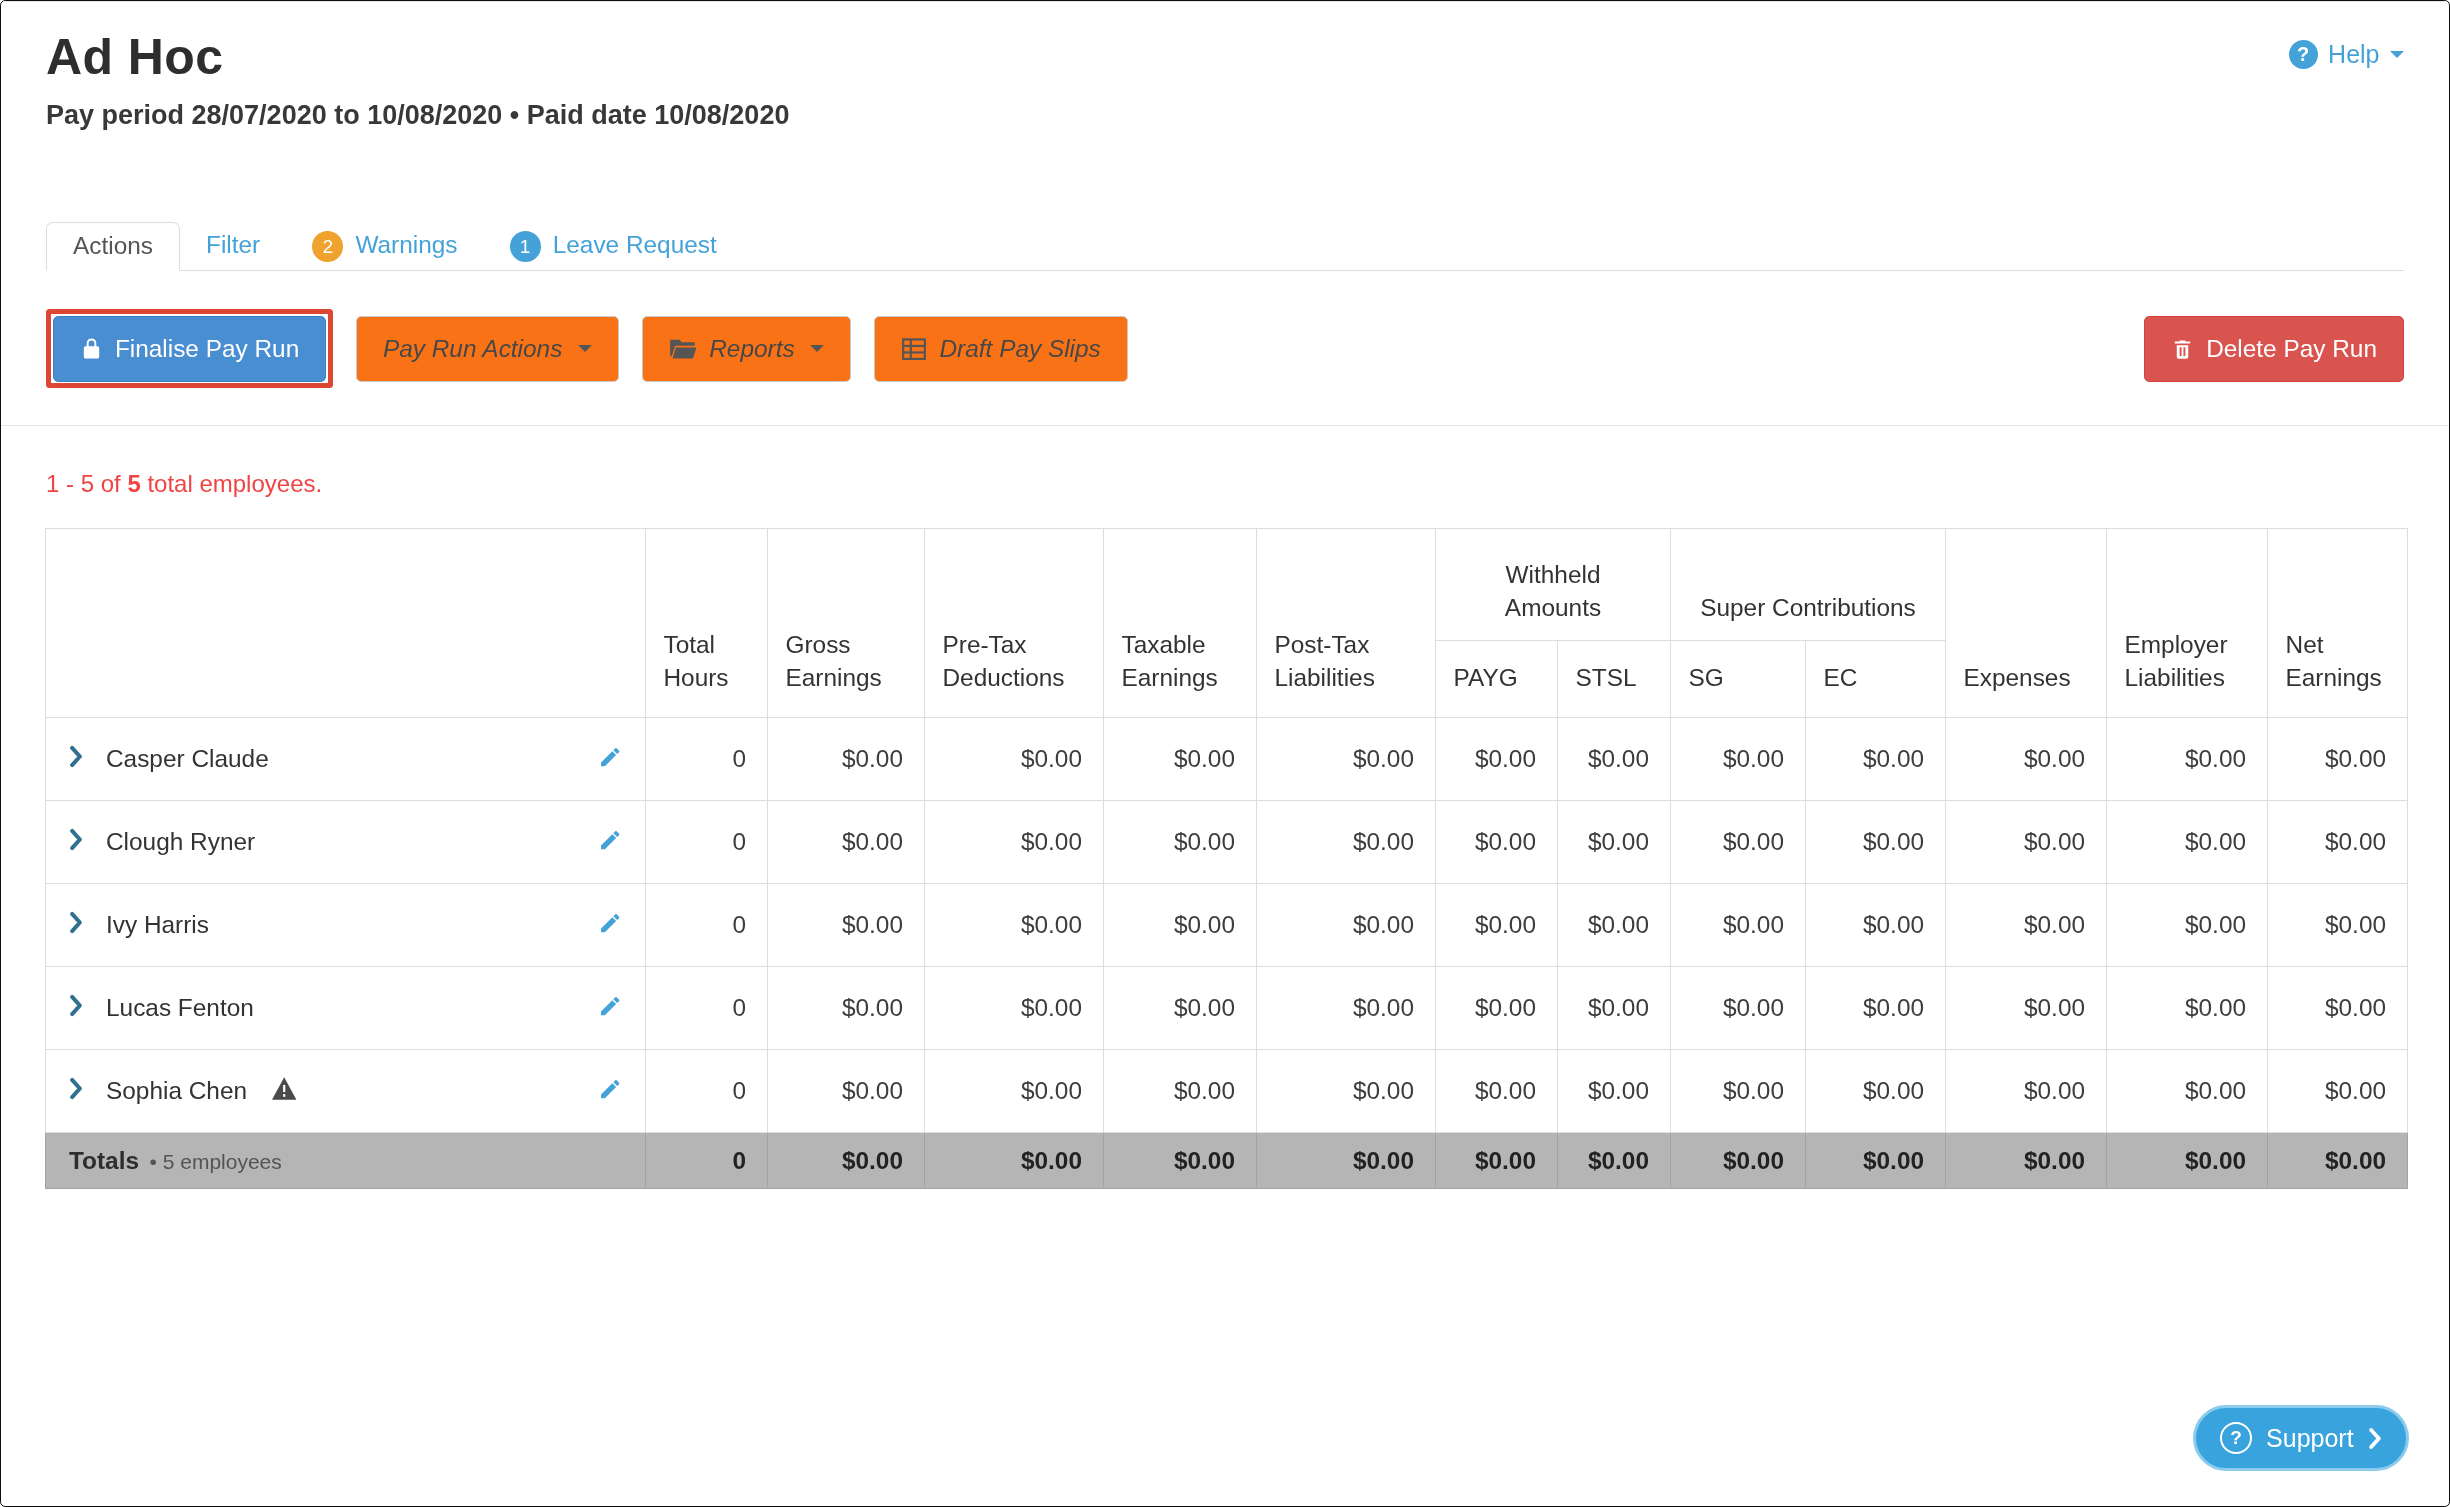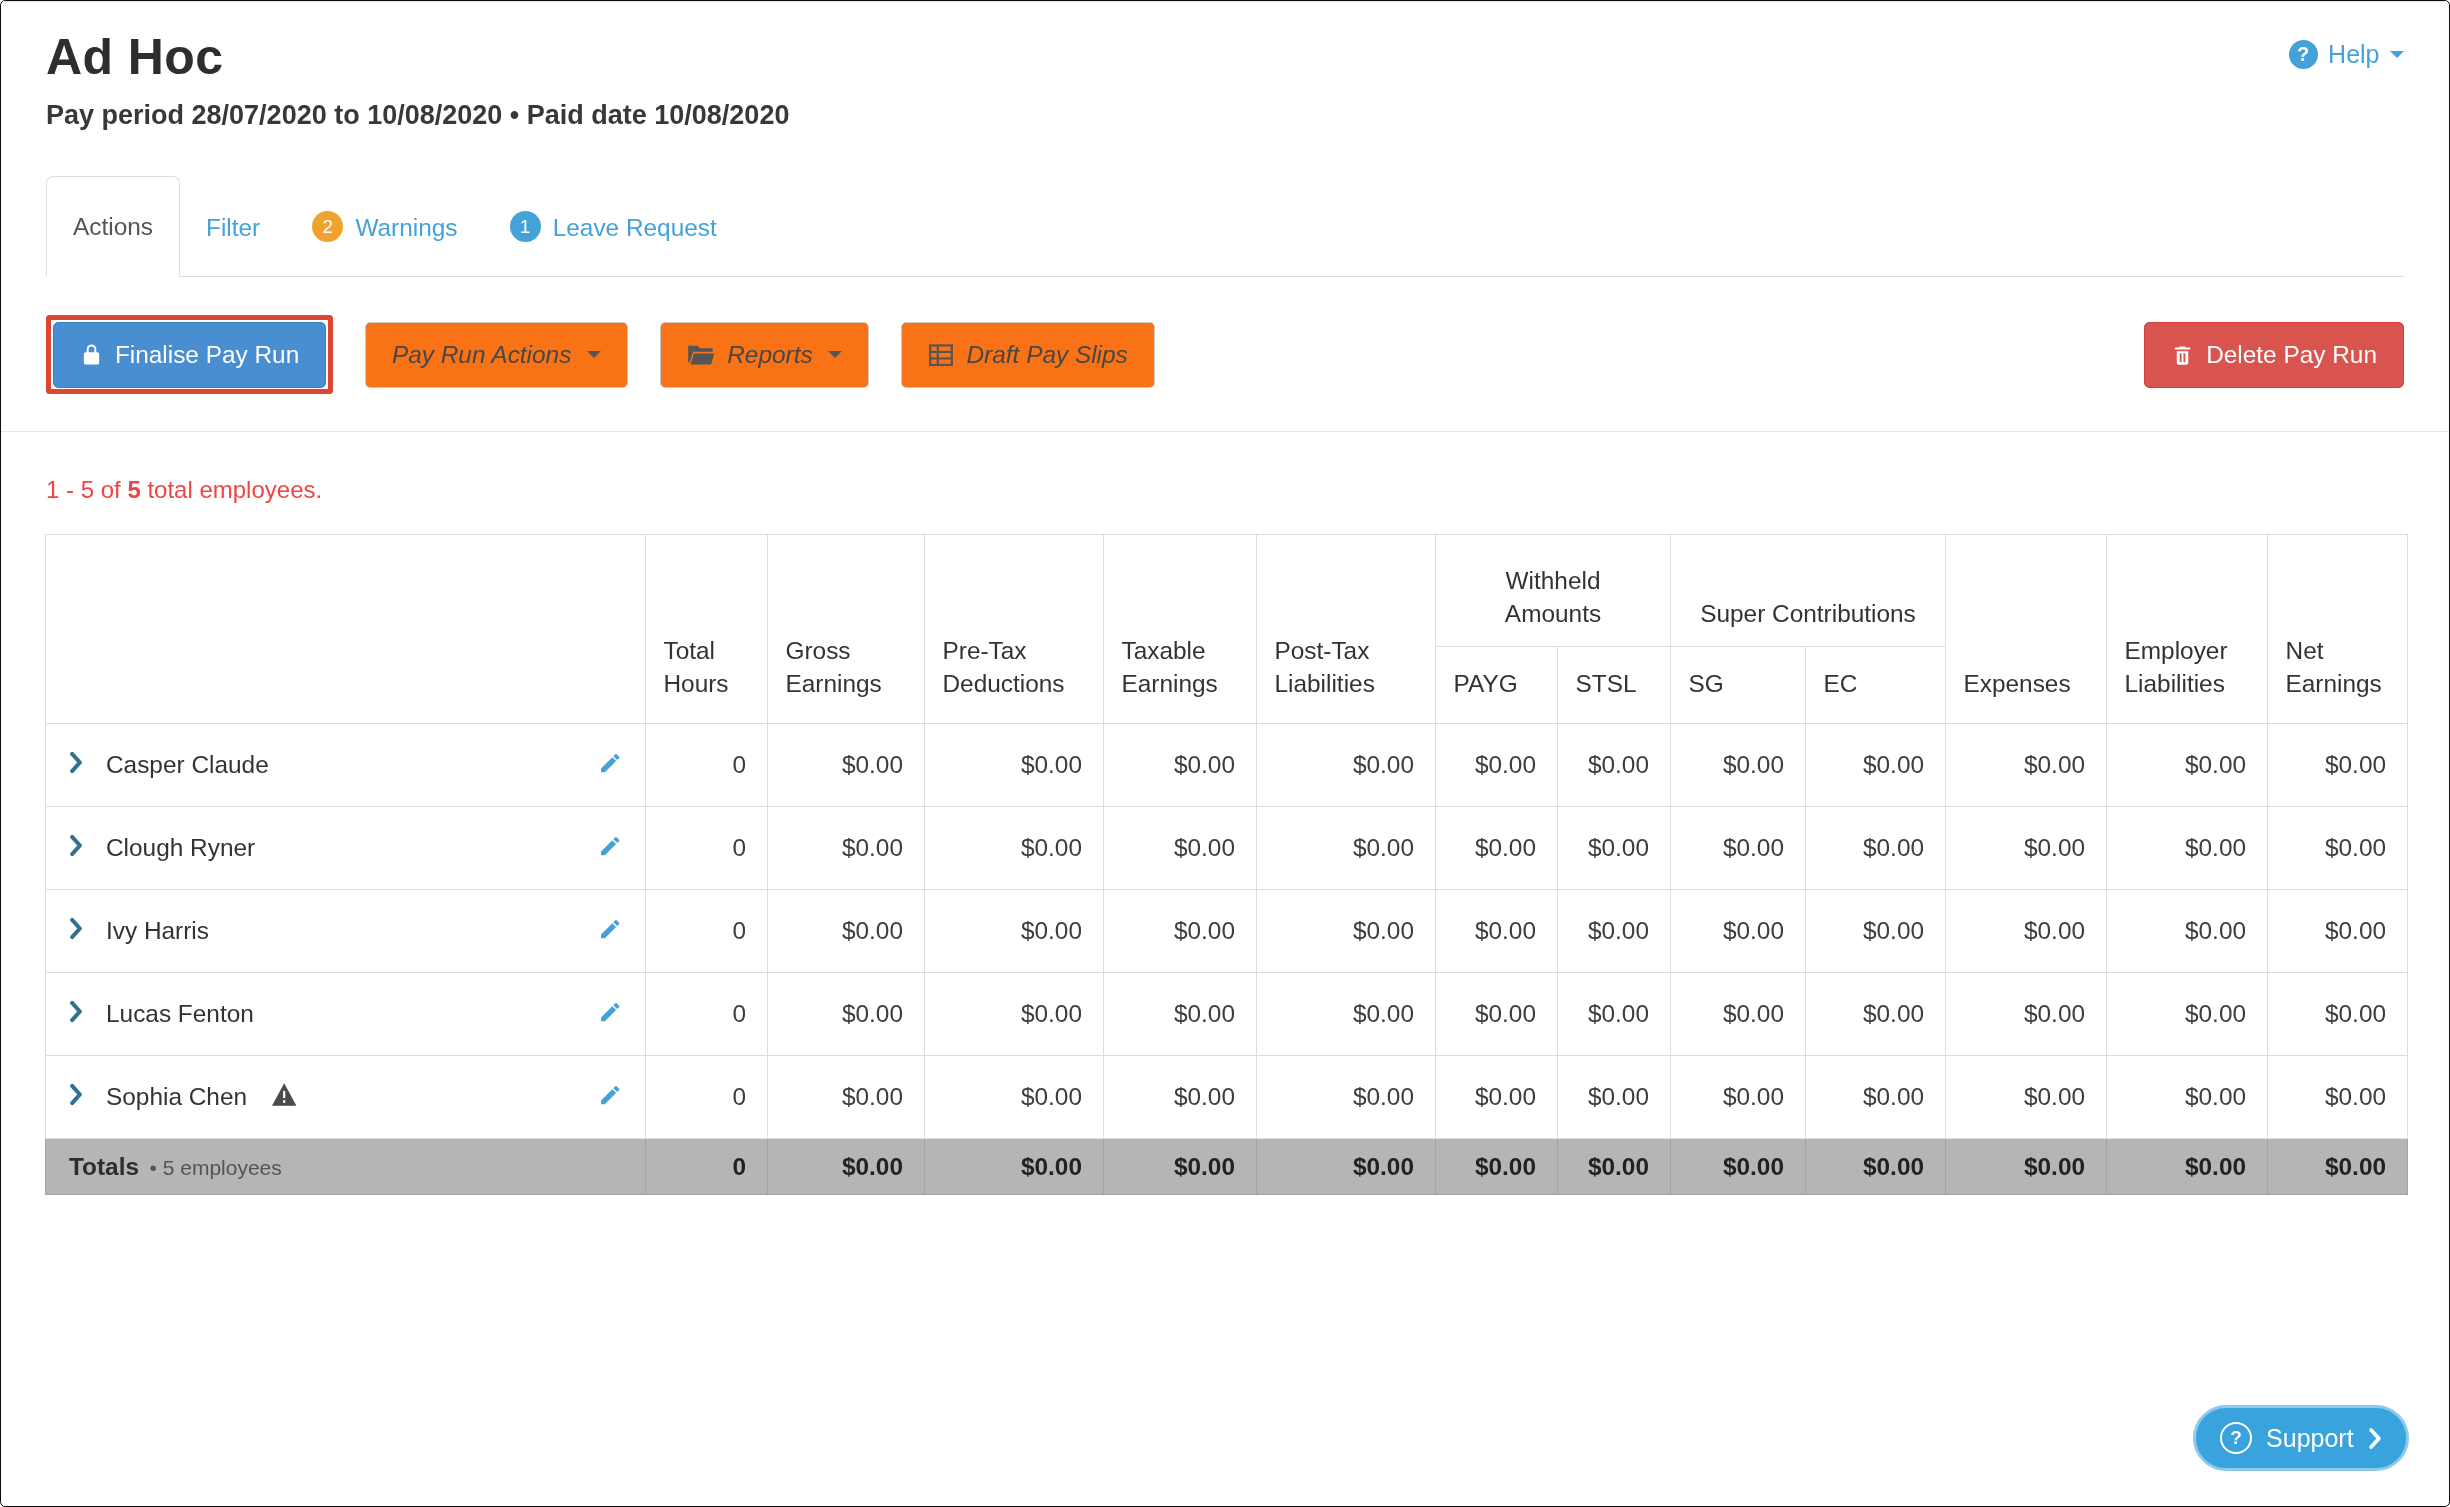--- a/index.html
+++ b/index.html
@@ -26,28 +26,28 @@
   
   .header-row{padding:26px 45px 0;display:flex;align-items:flex-start;}
   .page-title{font-size:50px;font-weight:700;color:#2e2e2e;letter-spacing:0.4px;}
   .help-link{margin-left:auto;margin-top:12.2px;display:flex;align-items:center;gap:10.5px;color:var(--accent);font-size:25px;cursor:pointer;}
   .q-circle{width:29px;height:29px;border-radius:50%;background:var(--accent);color:#fff;font-size:20px;font-weight:700;display:inline-flex;align-items:center;justify-content:center;}
   .caret{display:inline-block;width:0;height:0;border-left:7px solid transparent;border-right:7px solid transparent;border-top:7.9px solid currentColor;}
   .subtitle{padding:14px 45px 0;font-size:27px;font-weight:700;color:#383838;}
 
   
   .tabs{margin:45px 45px 0;display:flex;border-bottom:0.9px solid #dcdcdc;}
-  .tab{padding:35px 26px;font-size:24.4px;color:var(--accent);cursor:pointer;display:flex;align-items:flex-end;gap:12.2px;margin-bottom:-0.9px;}
+  .tab{padding:9px 26px;font-size:24.4px;color:var(--accent);cursor:pointer;display:flex;align-items:flex-start;gap:12.2px;margin-bottom:-0.9px;margin-top:46px;}
   .tab.active{background:#fff;border:0.9px solid #dcdcdc;border-bottom:0.9px solid #fff;border-radius:7px 7px 0 0;color:#555;cursor:default;}
   .badge{min-width:31px;height:31px;padding:0 5.2px;border-radius:50%;color:#fff;font-size:19px;display:inline-flex;align-items:center;justify-content:center;}
   .badge.warn{background:var(--warning);}
   .badge.info{background:var(--accent);}
 
   
-  .toolbar{margin:38px 45px 0;display:flex;align-items:center;gap:32px;}
+  .toolbar{margin:38px 45px 0;display:flex;align-items:center;gap:23px;}
   .btn{display:inline-flex;align-items:center;gap:12.2px;height:66px;padding:0 26px;font-size:24.4px;border-radius:5.2px;border:0.9px solid transparent;cursor:pointer;font-family:inherit;white-space:nowrap;}
   .btn .icon{display:inline-flex;align-items:center;}
   .btn.primary{background:var(--primary);color:#fff;border-color:#3c7fbe;}
   .btn.default{background:#f97316;color:#474747;border-color:#c9c9c9;font-style:italic;}
   .btn.default .caret{margin-left:3.5px;color:#555;}
   .btn.danger{background:var(--danger);color:#fff;border-color:#d43f3a;}
   .push-right{margin-left:auto;}
   .highlight-frame{border:5.2px solid var(--highlight);border-radius:3.5px;padding:1.7px;display:inline-flex;background:#fff;}
   .toolbar-rule{margin-top:37px;border-top:0.9px solid #e6e6e6;}
 

